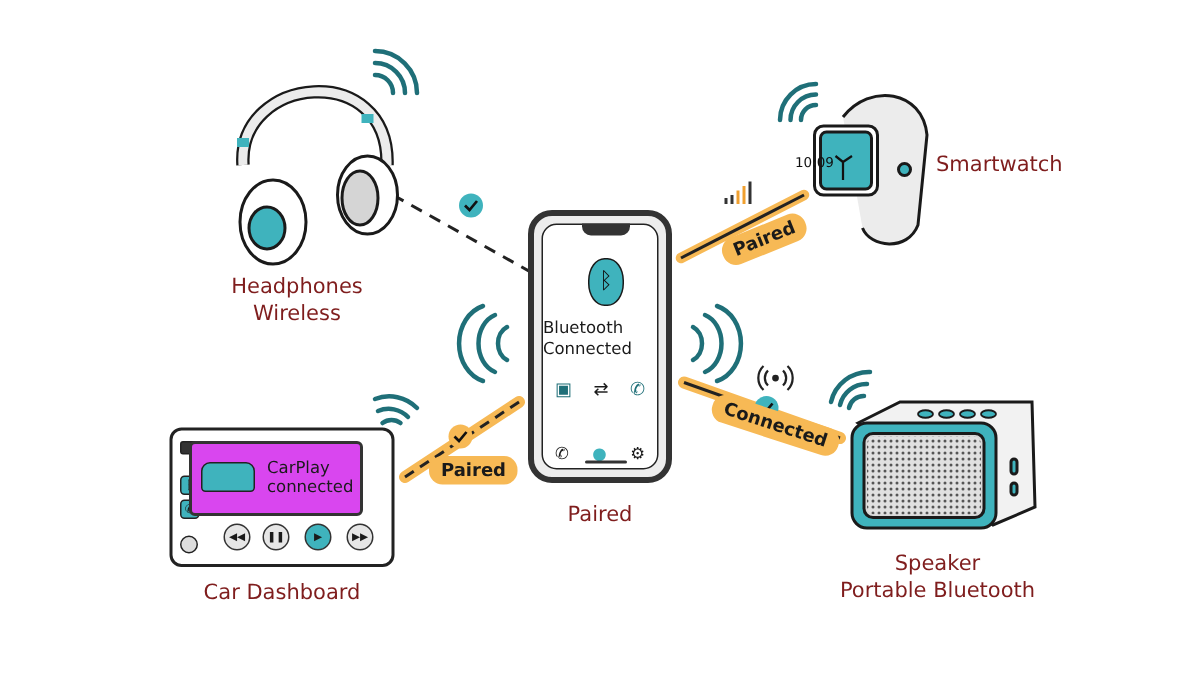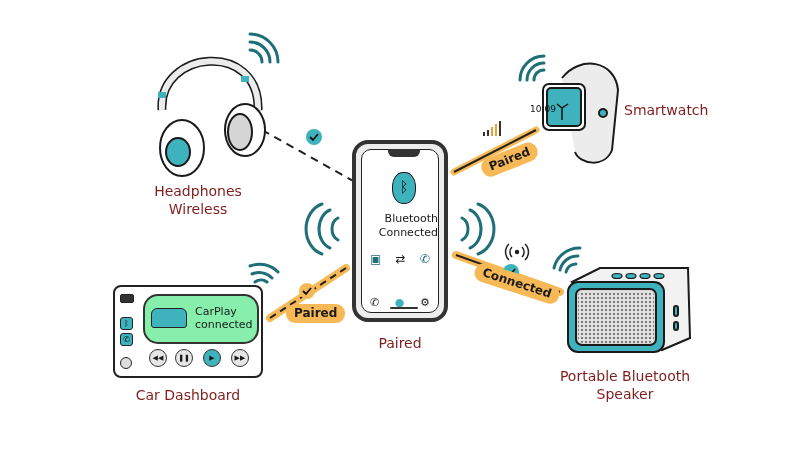--- a/index.html
+++ b/index.html
@@ -9,26 +9,26 @@
   .label { position:absolute; font-size:14px; text-align:center; color:#7f1d1d; line-height:18px; }
   svg { position:absolute; left:0; top:0; }
   .pill { position:absolute; background:#f7b955; border-radius:9px; font-size:12px; font-weight:bold;
           padding:2px 8px; color:#1a1a1a; line-height:15px; }
   .phone { position:absolute; left:352px; top:140px; width:96px; height:182px; border:4px solid #333;
            border-radius:16px; background:#ededed; box-sizing:border-box; }
   .phone-screen { position:absolute; left:5px; top:5px; right:5px; bottom:5px; background:#fff; border-radius:10px; border:1.5px solid #222; }
   .notch { position:absolute; left:26px; top:-1px; width:32px; height:8px; background:#333; border-radius:0 0 6px 6px; }
   .bt-badge { position:absolute; left:30px; top:22px; width:22px; height:30px; border-radius:11px/15px;
               background:#3fb3bd; border:1.5px solid #1a1a1a; color:#111; font-size:15px; text-align:center; line-height:28px; }
-  .phone-text { position:absolute; left:0; right:0; top:62px; font-size:11px; text-align:right; line-height:14px; }
+  .phone-text { position:absolute; left:0; right:0; top:62px; font-size:11px; text-align:left; line-height:14px; }
   .phone-row { position:absolute; left:8px; right:8px; top:102px; display:flex; justify-content:space-between; font-size:12px; }
   .phone-nav { position:absolute; left:8px; right:8px; top:146px; display:flex; justify-content:space-between; font-size:11px; }
   .home-bar { position:absolute; left:28px; width:28px; bottom:3px; height:2px; background:#333; border-radius:1px; }
   .car { position:absolute; left:113px; top:285px; width:150px; height:93px; border:2px solid #222; border-radius:8px; background:#fff; box-sizing:border-box; }
-  .car-screen { position:absolute; left:28px; top:7px; width:112px; height:46px; border:2px solid #333; border-radius:15px; background:#86efac; }
+  .car-screen { position:absolute; left:11px; top:7px; width:112px; height:46px; border:2px solid #333; border-radius:4px; background:#d946ef; }
   .car-text { position:absolute; left:50px; top:9px; font-size:11px; line-height:13px; }
   .car-side { position:absolute; left:5px; width:11px; height:11px; border:1.3px solid #222; border-radius:3px; background:#3fb3bd; font-size:8px; text-align:center; line-height:11px; }
   .car-ctrl { position:absolute; top:62px; width:16px; height:16px; border:1.5px solid #333; border-radius:50%; background:#e6e6e6; font-size:7px; text-align:center; line-height:16px; }
 </style>
 </head>
 <body>
 
 <svg width="800" height="450" viewBox="0 0 800 450">
 
   <line x1="262" y1="130" x2="355" y2="182" stroke="#222" stroke-width="2" stroke-dasharray="8,6"></line>
@@ -190,15 +190,15 @@
 </div>
 
 <div class="label" style="left:148px;top:182px;width:100px;">
   <div>Headphones</div>
   <div>Wireless</div>
 </div>
 <div class="label" style="left:624px;top:101px;">Smartwatch</div>
 <div class="label" style="left:368px;top:334px;width:64px;">Paired</div>
 <div class="label" style="left:118px;top:386px;width:140px;">Car Dashboard</div>
 <div class="label" style="left:545px;top:367px;width:160px;">
+  <div>Speaker</div>
   <div>Portable Bluetooth</div>
-  <div>Speaker</div>
 </div>
 
 </body></html>

